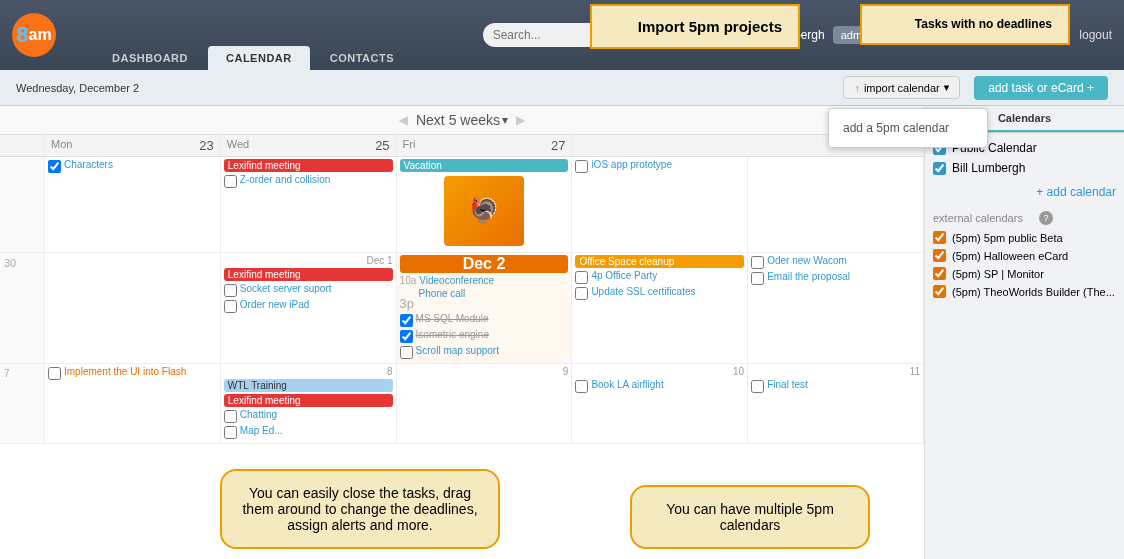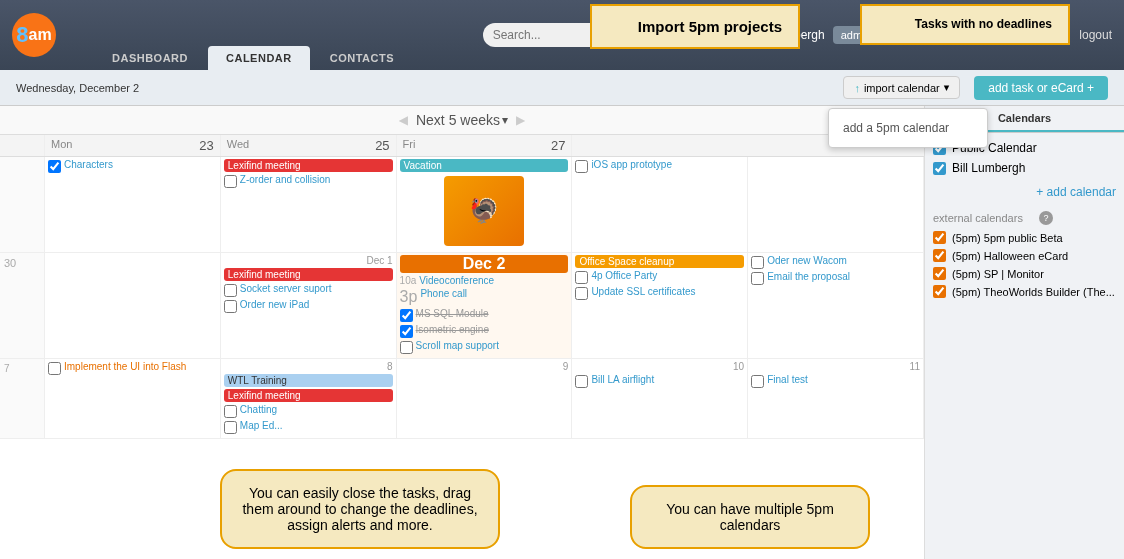--- a/index.html
+++ b/index.html
@@ -508,21 +508,21 @@
             <span class="task-link">Order new iPad</span>
           </div>
         </div>
         <div class="cal-day-cell today-col">
           <div style="font-size:16px;background:#e87000;color:white;text-align:center;border-radius:3px;margin-bottom:2px;font-weight:bold;">Dec 2</div>
           <div class="task-item">
             <span style="color:#aaa;font-size:10px;min-width:16px;">10a</span>
             <span class="task-link">Videoconference</span>
           </div>
           <div class="task-item">
-            <span style="color:#aaa;font-size:16px;min-width:16px;">3p</span>
+            <span style="color:#aaa;font-size:13px;min-width:16px;margin-top:8px;">3p</span>
             <span class="task-link">Phone call</span>
           </div>
           <div class="task-item">
             <input type="checkbox" checked="" style="">
             <span class="task-link checked">MS SQL Module</span>
           </div>
           <div class="task-item">
             <input type="checkbox" checked="" style="">
             <span class="task-link checked">Isometric engine</span>
           </div>
@@ -575,21 +575,21 @@
             <span class="task-link">Map Ed...</span>
           </div>
         </div>
         <div class="cal-day-cell">
           <div style="font-size:10px;color:#999;text-align:right;">9</div>
         </div>
         <div class="cal-day-cell">
           <div style="font-size:10px;color:#999;text-align:right;margin-bottom:2px;">10</div>
           <div class="task-item">
             <input type="checkbox" style="">
-            <span class="task-link">Bill LA airflight</span>
+            <span class="task-link">Book LA airflight</span>
           </div>
         </div>
         <div class="cal-day-cell">
           <div style="font-size:10px;color:#999;text-align:right;margin-bottom:2px;">11</div>
           <div class="task-item">
             <input type="checkbox" style="">
             <span class="task-link">Final test</span>
           </div>
         </div>
       </div>

